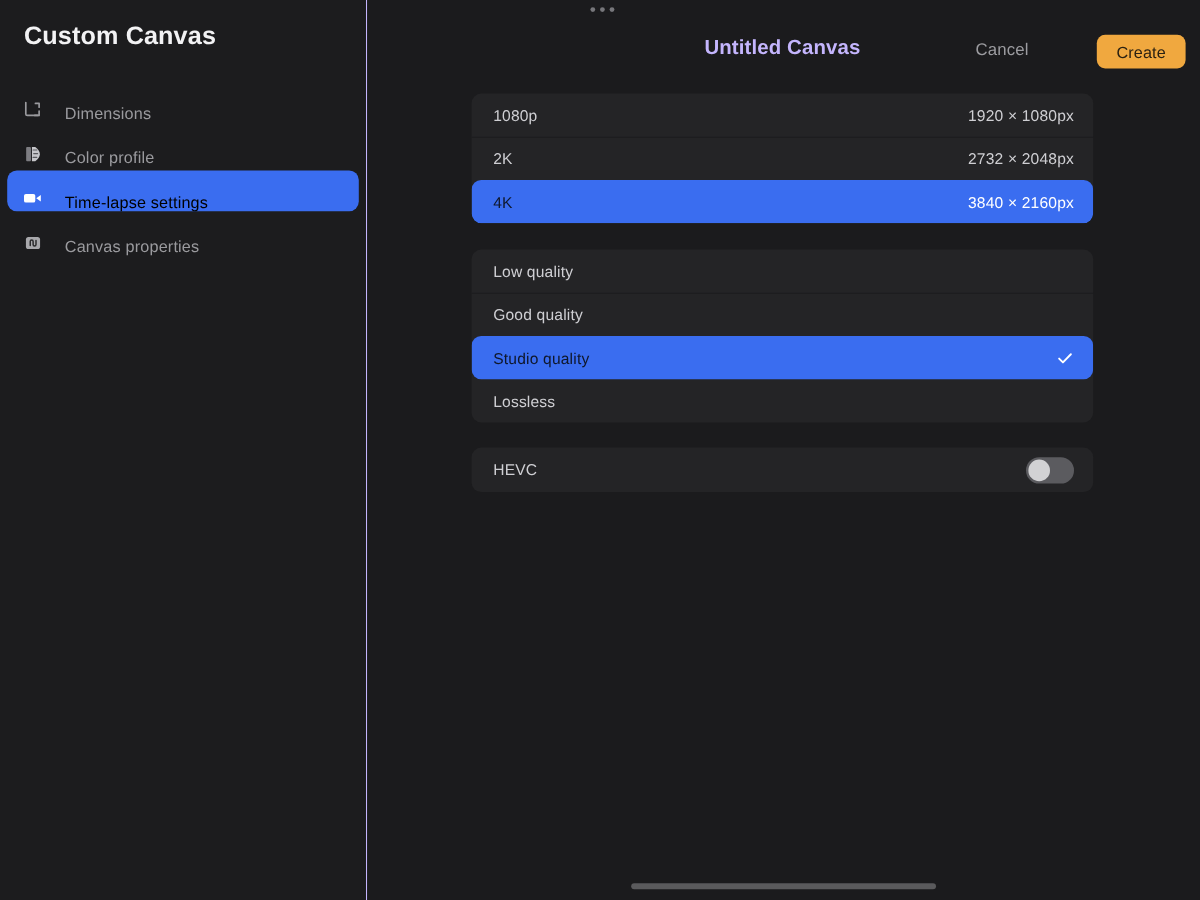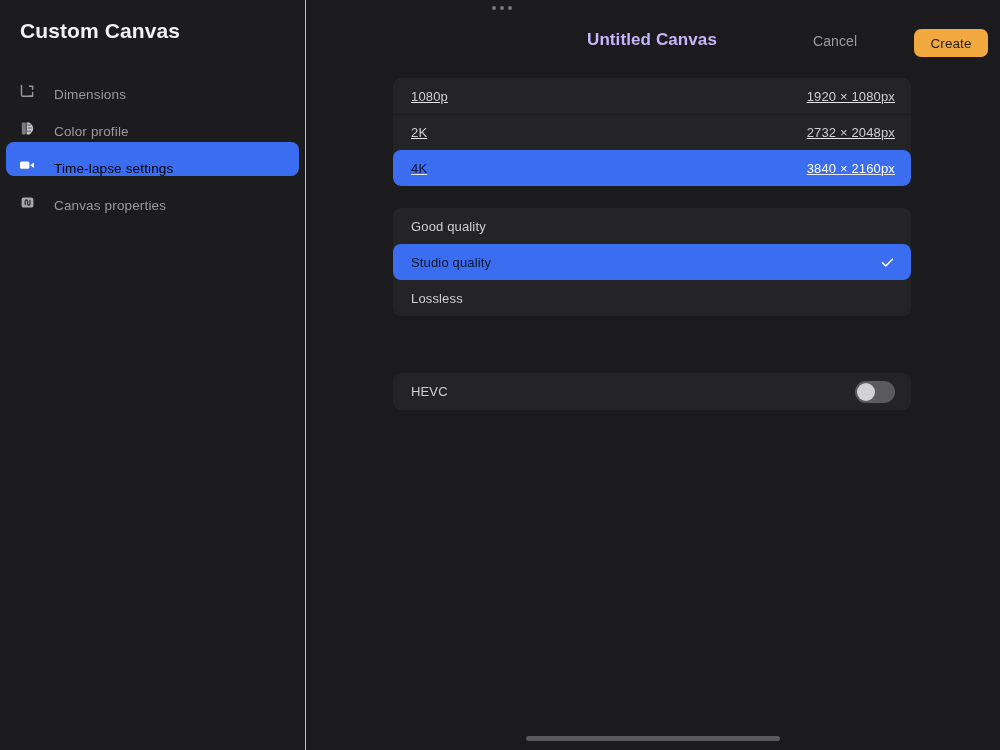--- a/index.html
+++ b/index.html
@@ -162,21 +162,21 @@
   
   .group {
     position: absolute;
     left: 87px;
     width: 518px;
     background: #242426;
     border-radius: 8px;
     overflow: hidden;
   }
 
-  #resolution-group { top: 78px; text-decoration: underline; }
+  #resolution-group { top: 78px; }
   #quality-group    { top: 208px; }
   #encoding-group   { top: 373px; }
 
   .row {
     position: relative;
     height: 36px;
     display: flex;
     align-items: center;
     padding: 0 16px 0 18px;
     cursor: pointer;
@@ -340,20 +340,23 @@
         <span class="row-value">2732 × 2048px</span>
       </div>
       <div class="row selected">
         <span class="row-label">4K</span>
         <span class="row-value">3840 × 2160px</span>
       </div>
     </div>
 
     <div class="group" id="quality-group">
       <div class="row">
+        <span class="row-label">Low quality</span>
+      </div>
+      <div class="row">
         <span class="row-label">Good quality</span>
       </div>
       <div class="row selected">
         <span class="row-label">Studio quality</span>
         <span class="check">
           <svg width="15" height="15" viewBox="0 0 15 15">
             <path d="M2.6 7.8 L5.8 11 L12.4 4.2" fill="none" stroke="#ffffff" stroke-width="1.6" stroke-linecap="round" stroke-linejoin="round"></path>
           </svg>
         </span>
       </div>

